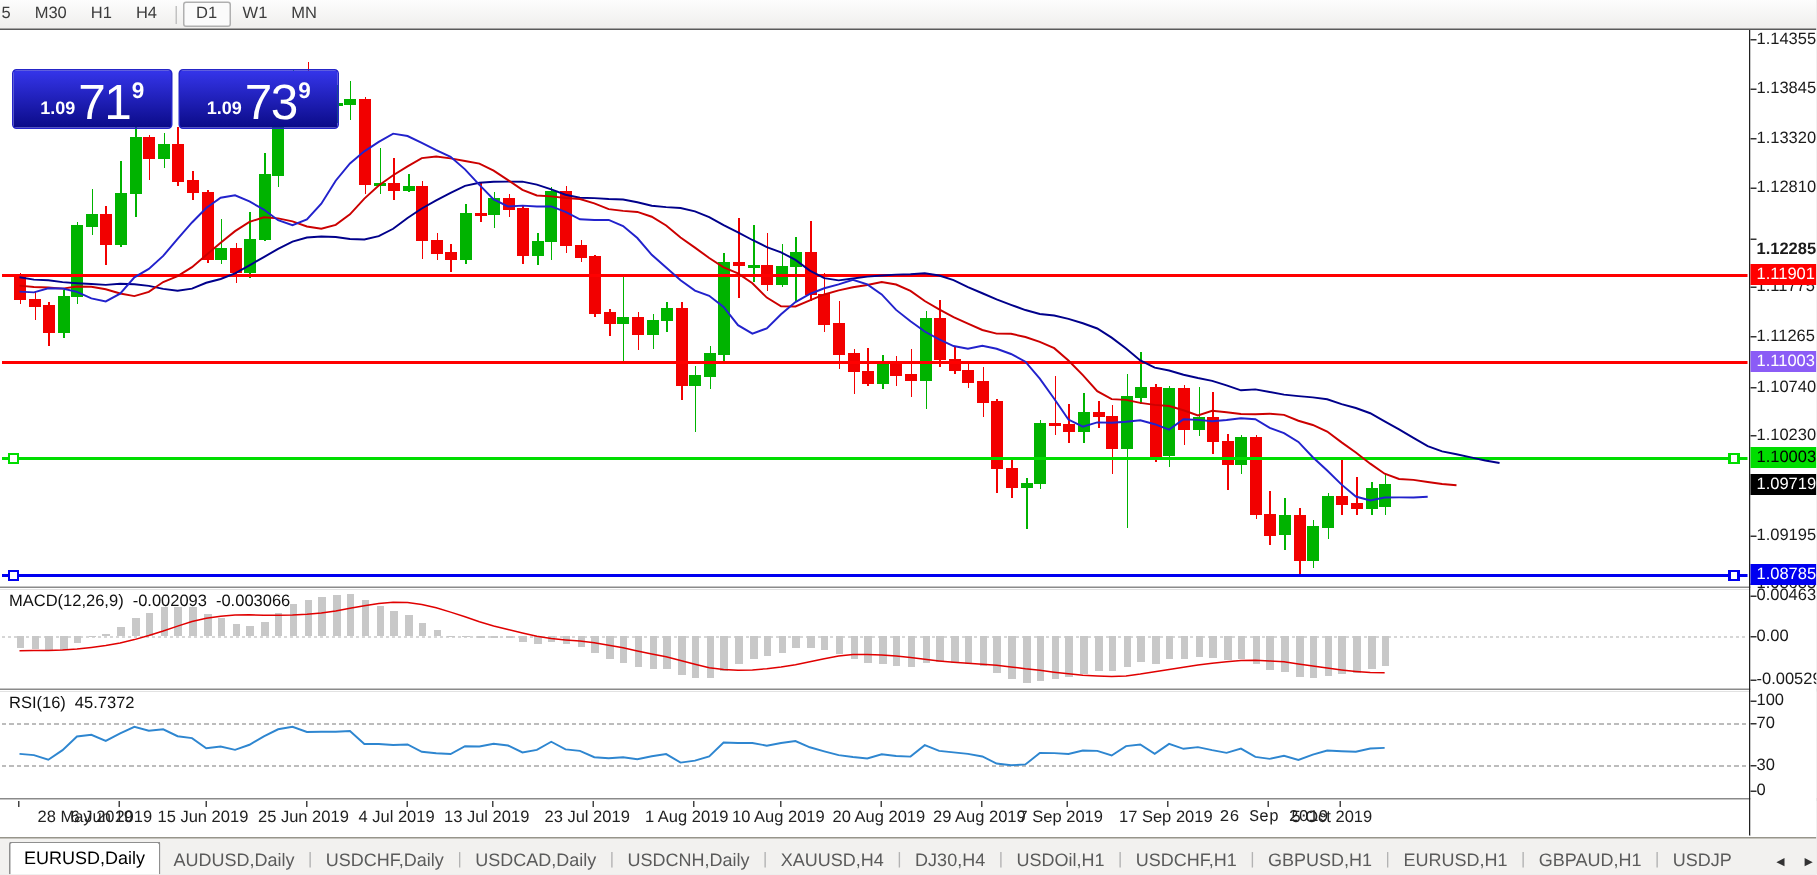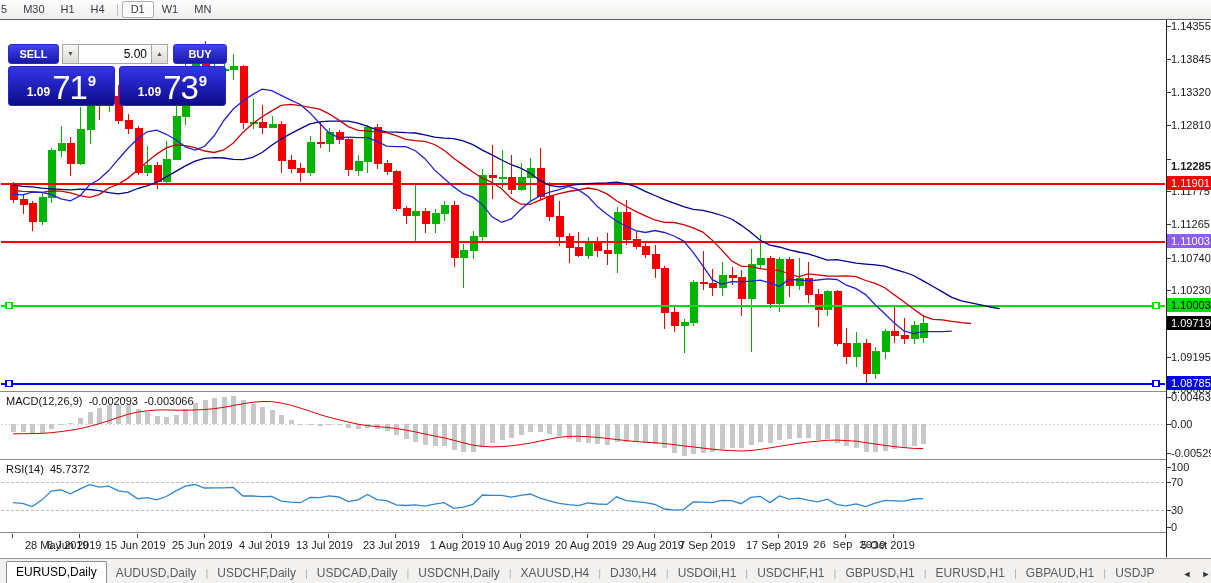--- a/index.html
+++ b/index.html
@@ -73,27 +73,20 @@
       <div class="tf-sep"></div>
       <div class="tf-btn active">D1</div>
       <div class="tf-btn">W1</div>
       <div class="tf-btn">MN</div>
     </div>
 
   <div id="chart-area">
 
 
     <div id="oneclick">
-      <div class="ocrow1">
-        <div class="ocbtn" id="sell-btn">SELL</div>
-        <div class="spin" id="spin-down">▼</div>
-        <input id="vol-input" value="5.00" style="">
-        <div class="spin">▲</div>
-        <div class="ocbtn" id="buy-btn">BUY</div>
-      </div>
       <div class="ocrow2">
         <div class="pricebox">
           <span class="p-small">1.09</span>
             <span class="p-big">71</span>
             <span class="p-sup">9</span>
         </div>
         <div class="pricebox">
           <span class="p-small">1.09</span>
             <span class="p-big">73</span>
             <span class="p-sup">9</span>
@@ -419,21 +412,21 @@
       </svg>
 
     <div class="hsep" style="top:371px;"></div>
     <div class="hsep" style="top:439px;"></div>
     <div class="hsep" style="top:512px;"></div>
 
     <div class="ind-header" style="top:375px;">
       <span>MACD(12,26,9)</span><span>-0.002093</span><span>-0.003066</span>
     </div>
     <div class="ind-header" style="top:443px;">
-      <span>RSI(14)</span><span>45.7372</span>
+      <span>RSI(16)</span><span>45.7372</span>
     </div>
 
     <div id="axis-line"></div>
     <div id="axis">
         <div class="ax-tick" style="top: 6px;"></div>
         <div class="ax-lbl" style="top: 0px;">1.14355</div>
         <div class="ax-tick" style="top: 39px;"></div>
         <div class="ax-lbl" style="top: 33px;">1.13845</div>
         <div class="ax-tick" style="top: 72px;"></div>
         <div class="ax-lbl" style="top: 66px;">1.13320</div>

